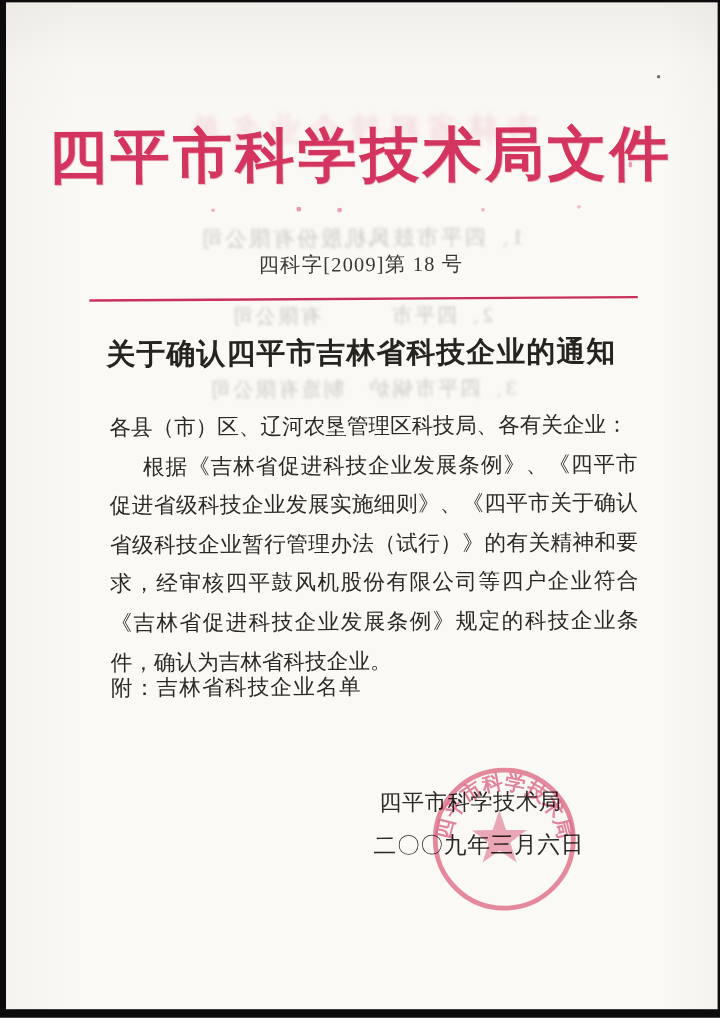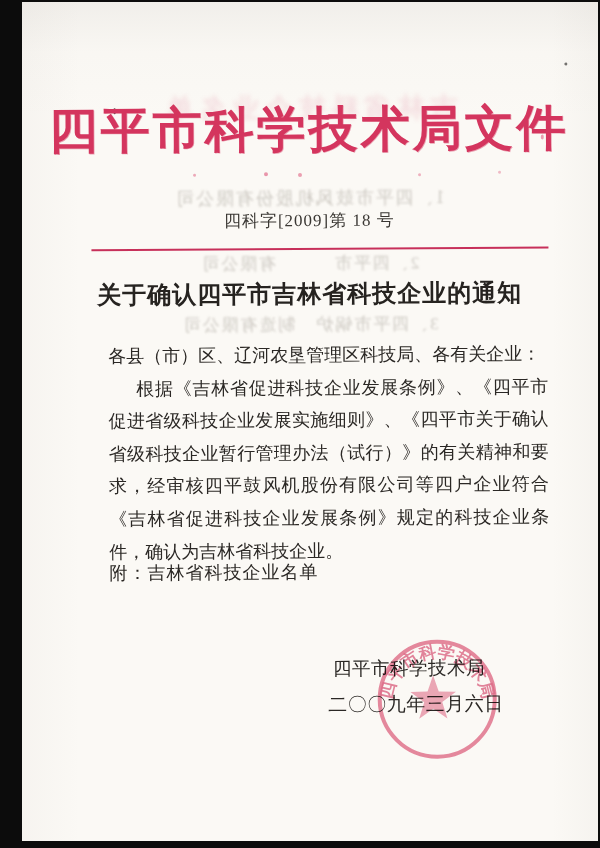--- a/index.html
+++ b/index.html
@@ -12,21 +12,20 @@
   .scan {
     position: absolute; left: 0; top: 0; width: 600px; height: 848px;
     background: #0c0c0c;
   }
   .paper {
     position: absolute; left: 5px; top: 2px; right: 2px; bottom: 7px;
     background:
       linear-gradient(180deg, rgba(150,145,138,0.10) 0%, rgba(150,145,138,0.02) 6%, rgba(0,0,0,0) 14%),
       linear-gradient(90deg, rgba(160,150,140,0.05), rgba(0,0,0,0) 10%, rgba(0,0,0,0) 92%, rgba(160,150,140,0.06)),
       #fbf9f5;
-    margin-left: 17px;
   }
   .tilt {
     position: absolute; left: 0; top: 0; width: 100%; height: 100%;
     transform: rotate(-0.35deg);
     transform-origin: 50% 40%;
   }
 
   
   .ghost {
     position: absolute; left: 0; width: 100%;

